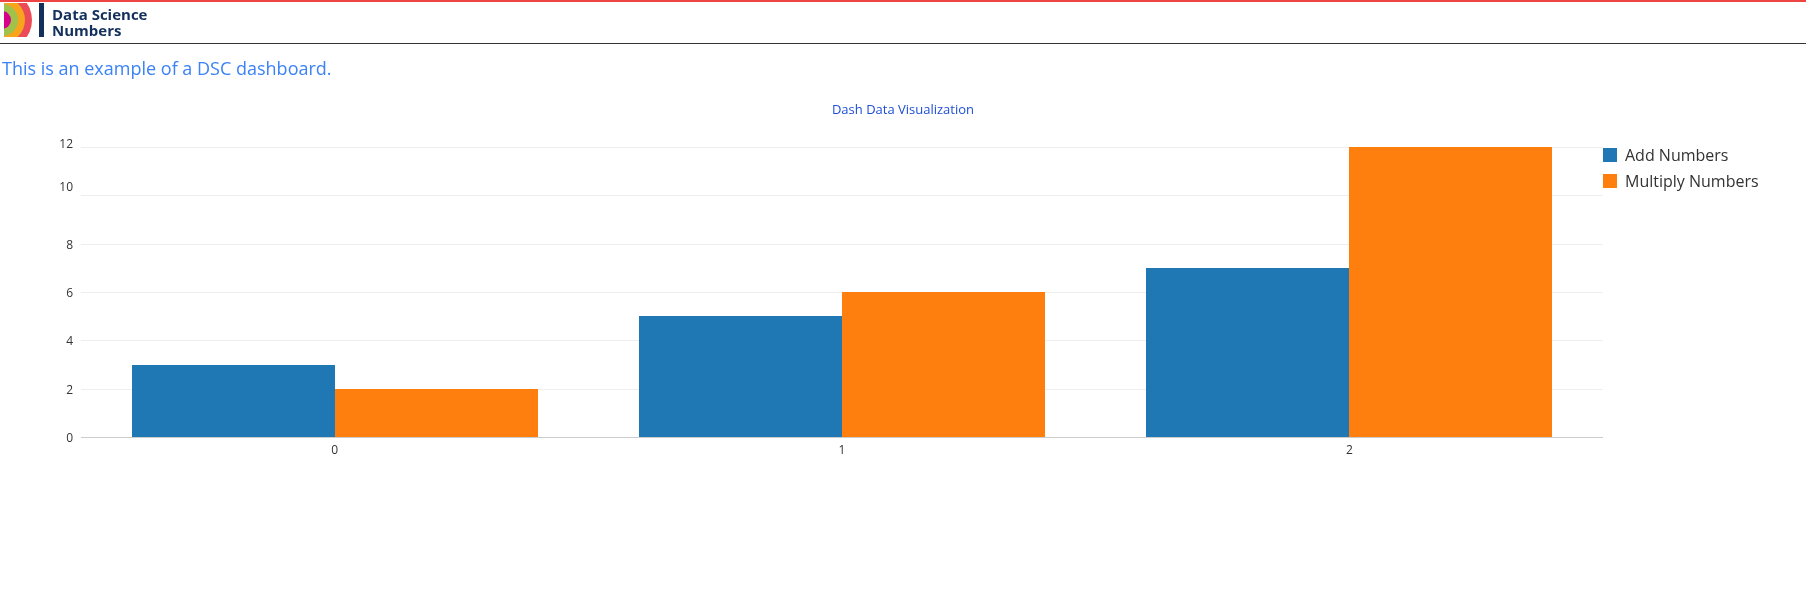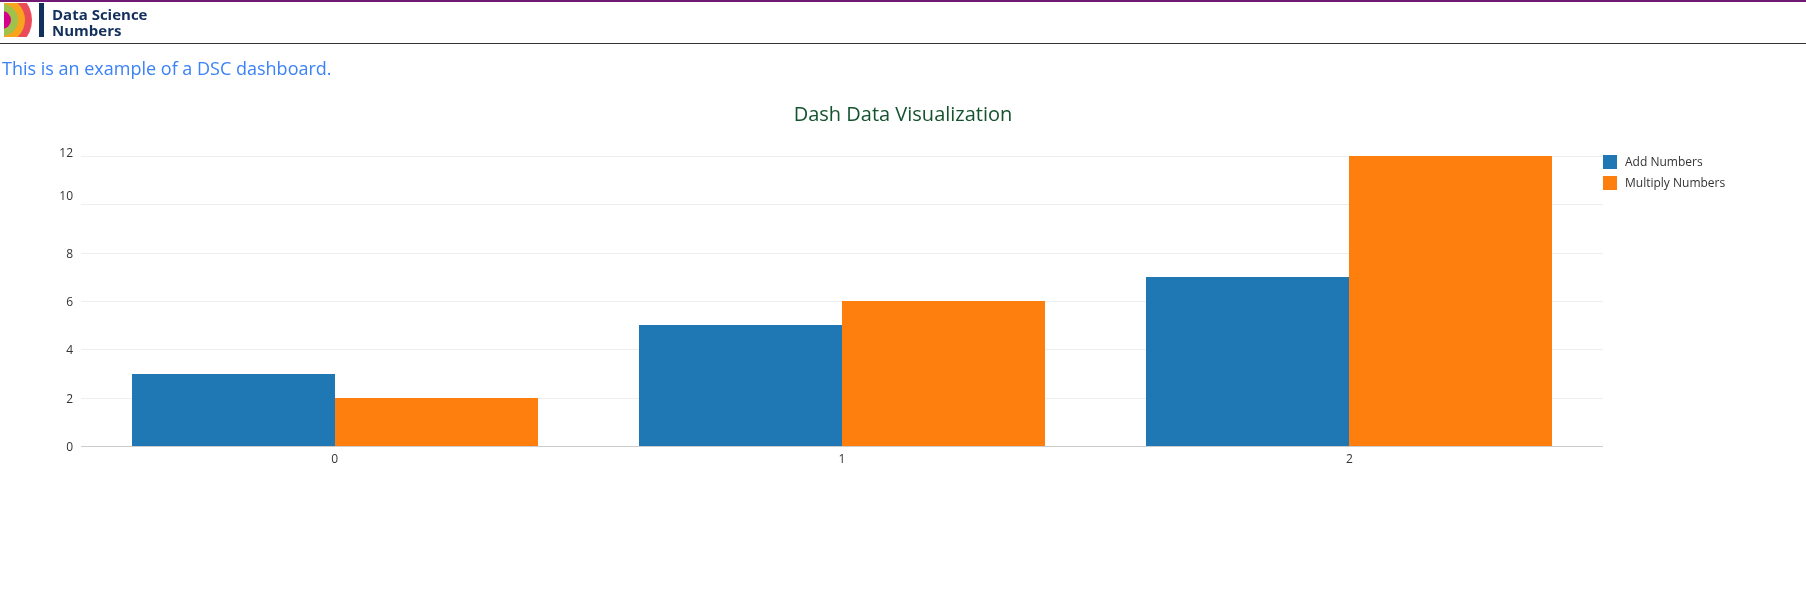--- a/index.html
+++ b/index.html
@@ -4,21 +4,21 @@
 <style>
   * { box-sizing: border-box; }
   html, body {
     margin: 0; padding: 0;
     font-family: "Open Sans", -apple-system, BlinkMacSystemFont, "Segoe UI", Helvetica, Arial, sans-serif;
     background: #fff;
     color: #333;
     width: 1806px;
   }
   .topbar {
-    border-top: 2px solid #701a75;
+    border-top: 2px solid #ef4444;
     border-bottom: 1px solid #333;
     height: 44px;
     display: flex;
     align-items: center;
     padding-left: 4px;
   }
   .logo-box { display: flex; align-items: center; gap: 8px; }
   .brand-text {
     color: #12305b;
     font-weight: 700;
@@ -30,37 +30,37 @@
     font-size: 18px;
     margin: 12px 0 20px 2px;
   }
   .chart-wrap {
     position: relative;
     width: 1760px;
     margin: 0 auto;
   }
   .chart-title {
     text-align: center;
-    font-size: 20px;
-    color: #14532d;
+    font-size: 13px;
+    color: #1d4ed8;
     margin: 0 0 24px;
   }
   .plot-row { display: flex; }
   .plot-area {
     position: relative;
     height: 320px;
     flex: 1;
   }
   .y-gutter {
     width: 58px;
   }
   .legend {
     width: 180px;
     padding-top: 2px;
-    font-size: 12px;
+    font-size: 16px;
     color: #333;
   }
   .legend-item { display: flex; align-items: center; margin-bottom: 4px; cursor: pointer; }
   .legend-swatch { width: 14px; height: 14px; margin-right: 8px; }
   .axis-layer, .bars-layer {
     position: absolute; left: 0; top: 0; right: 0; bottom: 0;
   }
   .gridline {
     position: absolute; left: 0; right: 0;
     border-top: 1px solid #eee;

